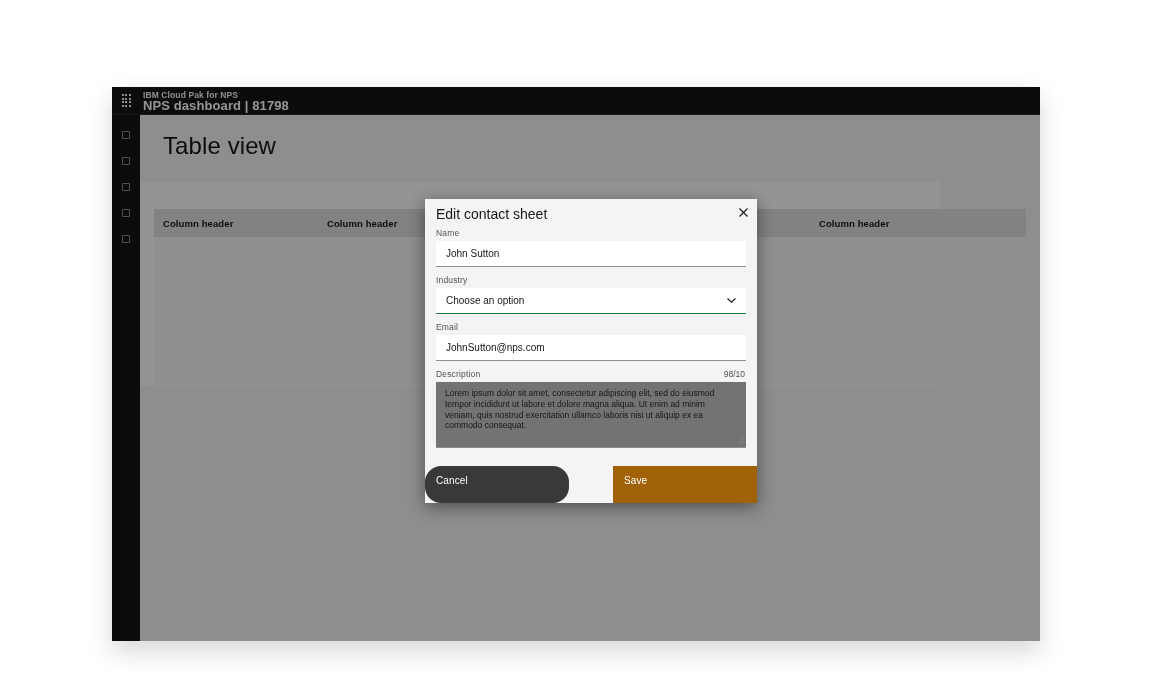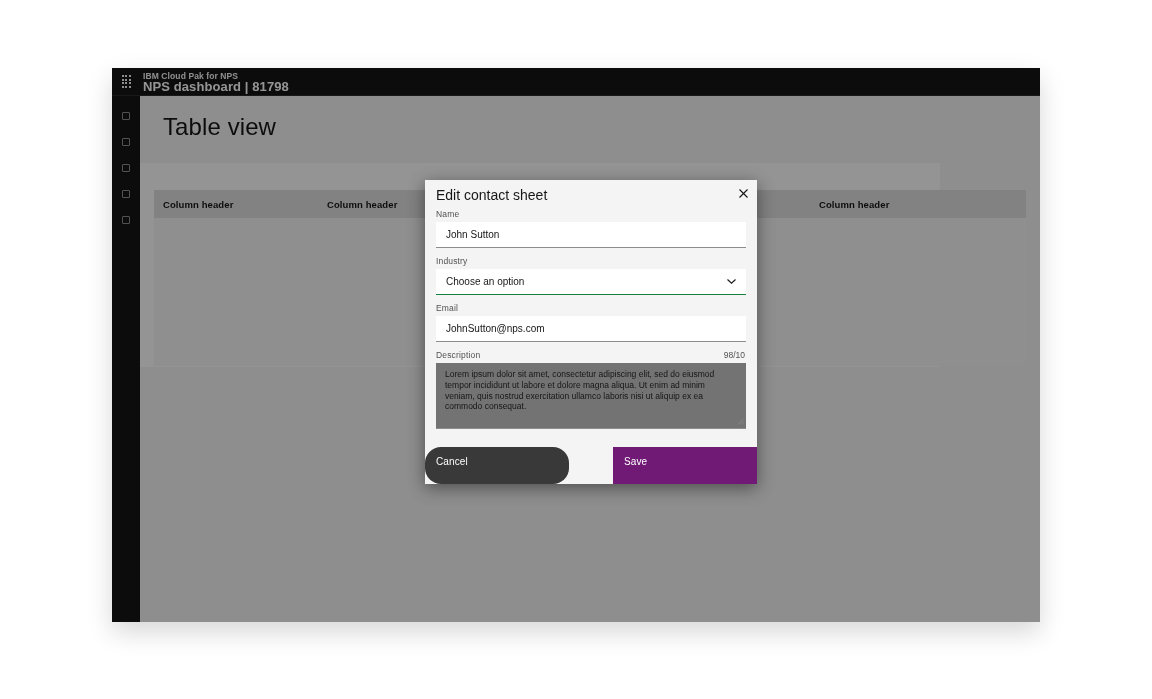--- a/index.html
+++ b/index.html
@@ -1,19 +1,19 @@
 <!DOCTYPE html>
 <html><head>
 <meta charset="utf-8">
 <style>
   * { margin:0; padding:0; box-sizing:border-box; }
   html,body { width:1152px; height:699px; background:#ffffff; font-family:"Liberation Sans", sans-serif; }
   body { position:relative; overflow:hidden; }
 
-  .app { position:absolute; left:112px; top:68px; width:928px; height:554px;
+  .app { position:absolute; left:112px; top:87px; width:928px; height:554px;
          background:#f4f4f4; box-shadow:0 10px 24px rgba(0,0,0,0.16); overflow:hidden; }
 
   
   .top-header { position:absolute; left:0; top:0; width:928px; height:28px; background:#161616;
                 display:flex; align-items:center; border-bottom:1px solid #2c2c2c; z-index:3; }
   .switcher-btn { width:28px; height:28px; display:flex; align-items:center; justify-content:center; cursor:pointer; }
   .grid-icon { display:grid; grid-template-columns:repeat(3,2px); grid-auto-rows:2px; gap:1.5px; }
   .grid-icon span { background:#f4f4f4; }
   .hdr-text { display:flex; flex-direction:column; margin-left:3px; }
   .hdr-line1 { font-size:8.5px; line-height:10px; color:#f4f4f4; font-weight:600; letter-spacing:0.1px; }
@@ -59,21 +59,21 @@
   .desc-textarea { width:310px; height:66px; background:#737373; border:none;
                    border-bottom:1px solid #8d8d8d; padding:6px 9px; resize:none; overflow:hidden;
                    font-family:"Liberation Sans", sans-serif; font-size:8.5px; line-height:10.8px;
                    color:#161616; outline:none; white-space:pre; }
   .resize-grip { position:absolute; right:2px; bottom:4px; pointer-events:none; }
   .modal-footer { position:absolute; left:0; top:267px; width:332px; height:37px; display:flex; }
   .btn { width:166px; height:37px; border:none; cursor:pointer; display:flex; align-items:flex-start;
          padding:9px 0 0 11px; font-family:"Liberation Sans", sans-serif; font-size:10px;
          color:#ffffff; letter-spacing:0.1px; }
   .btn-cancel { background:#393939;border-radius:16px; }
-  .btn-save { background:#701a75;margin-left:44px; }
+  .btn-save { background:#a16207;margin-left:44px; }
 </style>
 </head>
 <body>
 
 <div class="app">
 
   <header class="top-header">
     <div class="switcher-btn">
       <div class="grid-icon">
         <span></span>

